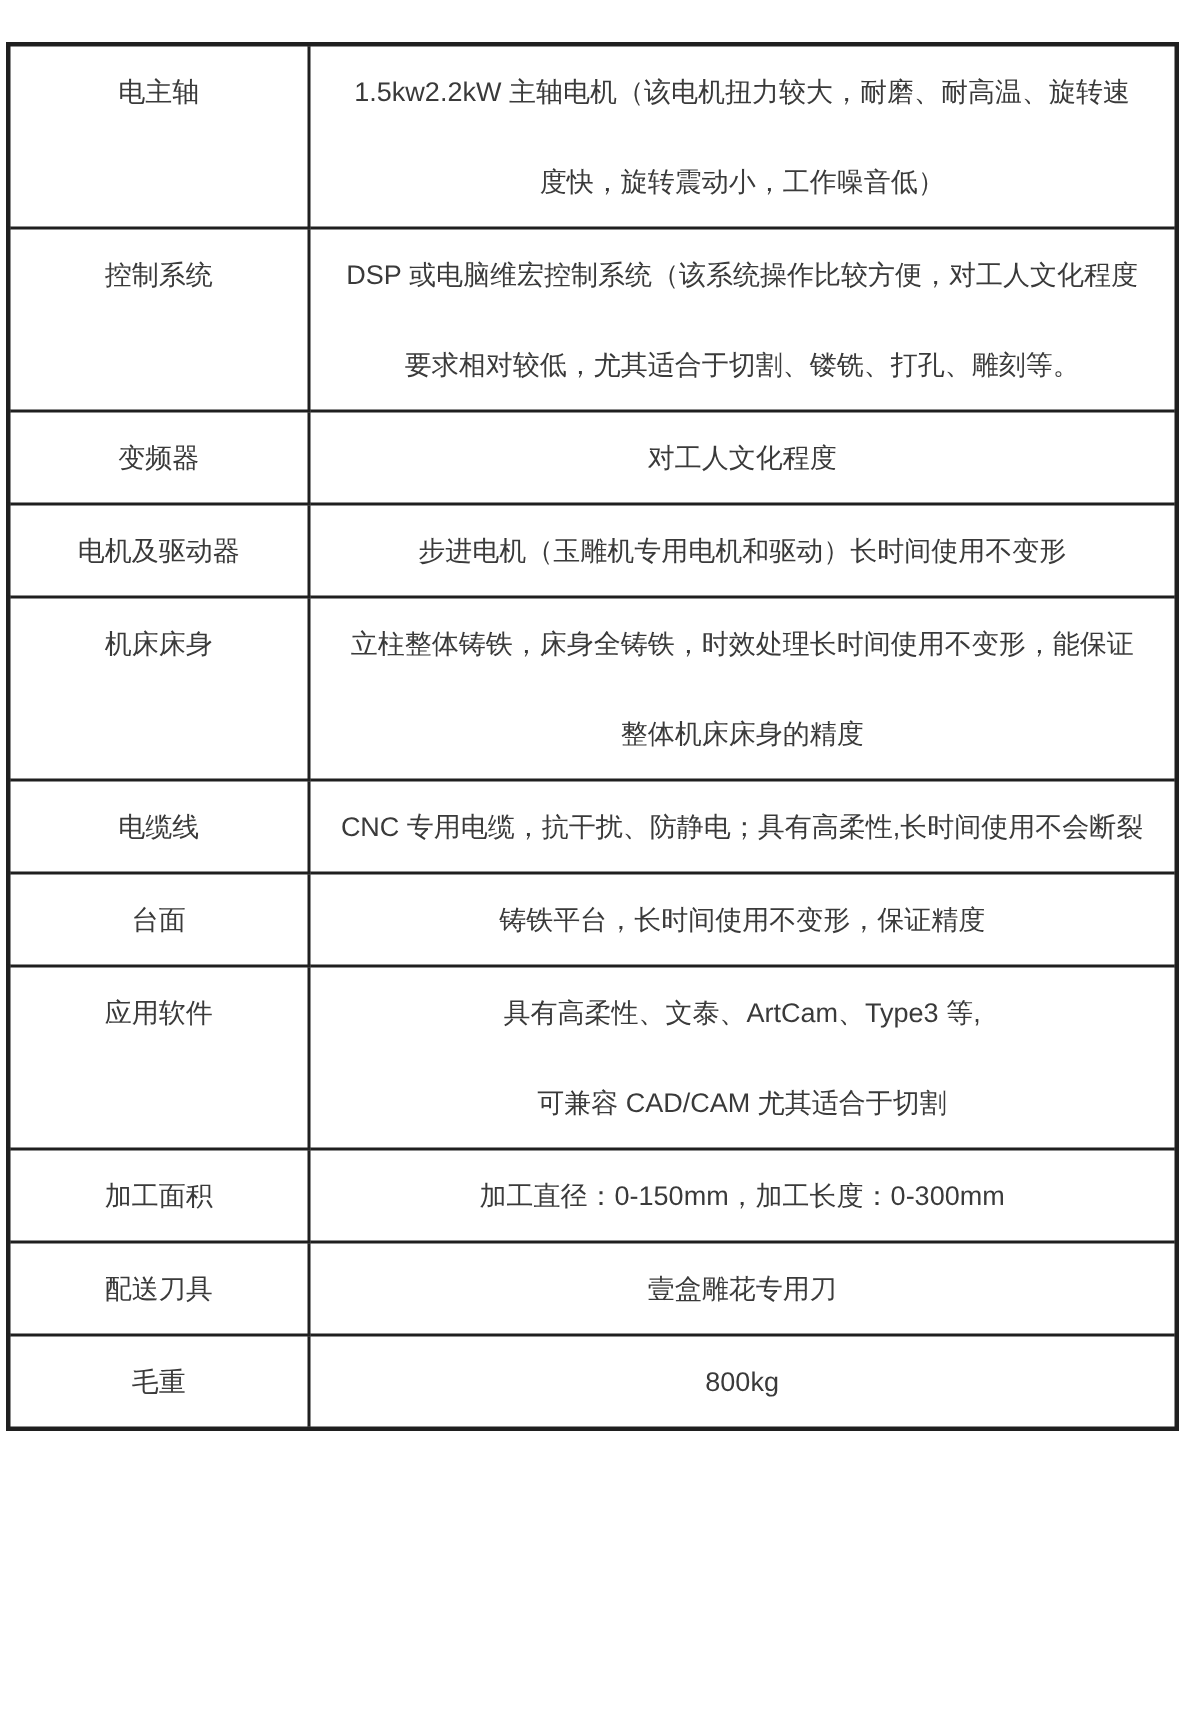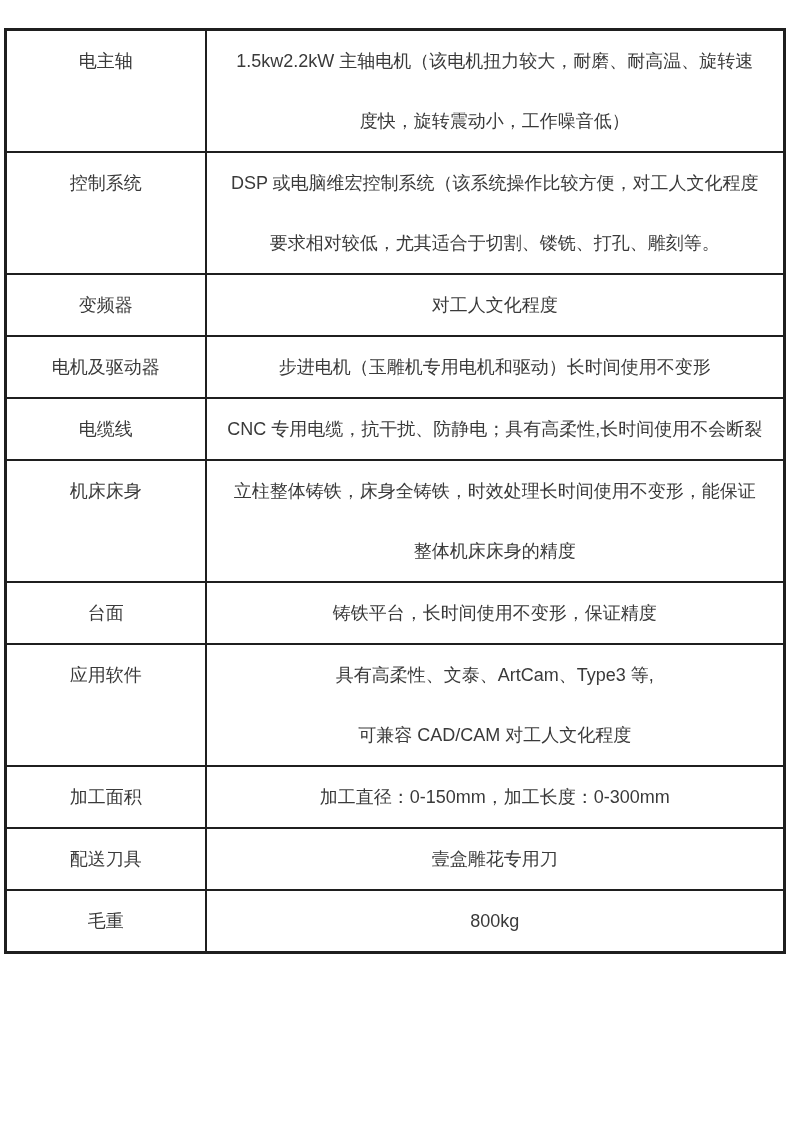--- a/index.html
+++ b/index.html
@@ -89,54 +89,54 @@
           <div class="line">电机及驱动器</div>
         </th>
         <td>
           <div class="line">步进电机（玉雕机专用电机和驱动）长时间使用不变形</div>
         </td>
       </tr>
 
 
       <tr>
         <th>
-          <div class="line">电缆线</div>
+          <div class="line">机床床身</div>
         </th>
         <td>
-          <div class="line">CNC 专用电缆，抗干扰、防静电；具有高柔性,长时间使用不会断裂</div>
+          <div class="line">立柱整体铸铁，床身全铸铁，时效处理长时间使用不变形，能保证</div>
+          <div class="line">整体机床床身的精度</div>
         </td>
       </tr>
 
       <tr>
         <th>
-          <div class="line">机床床身</div>
+          <div class="line">电缆线</div>
         </th>
         <td>
-          <div class="line">立柱整体铸铁，床身全铸铁，时效处理长时间使用不变形，能保证</div>
-          <div class="line">整体机床床身的精度</div>
+          <div class="line">CNC 专用电缆，抗干扰、防静电；具有高柔性,长时间使用不会断裂</div>
         </td>
       </tr>
 
 
       <tr>
         <th>
           <div class="line">台面</div>
         </th>
         <td>
           <div class="line">铸铁平台，长时间使用不变形，保证精度</div>
         </td>
       </tr>
 
       <tr>
         <th>
           <div class="line">应用软件</div>
         </th>
         <td>
           <div class="line">具有高柔性、文泰、ArtCam、Type3 等,</div>
-          <div class="line">可兼容 CAD/CAM 对工人文化程度</div>
+          <div class="line">可兼容 CAD/CAM 尤其适合于切割</div>
         </td>
       </tr>
 
       <tr>
         <th>
           <div class="line">加工面积</div>
         </th>
         <td>
           <div class="line">加工直径：0-150mm，加工长度：0-300mm</div>
         </td>

